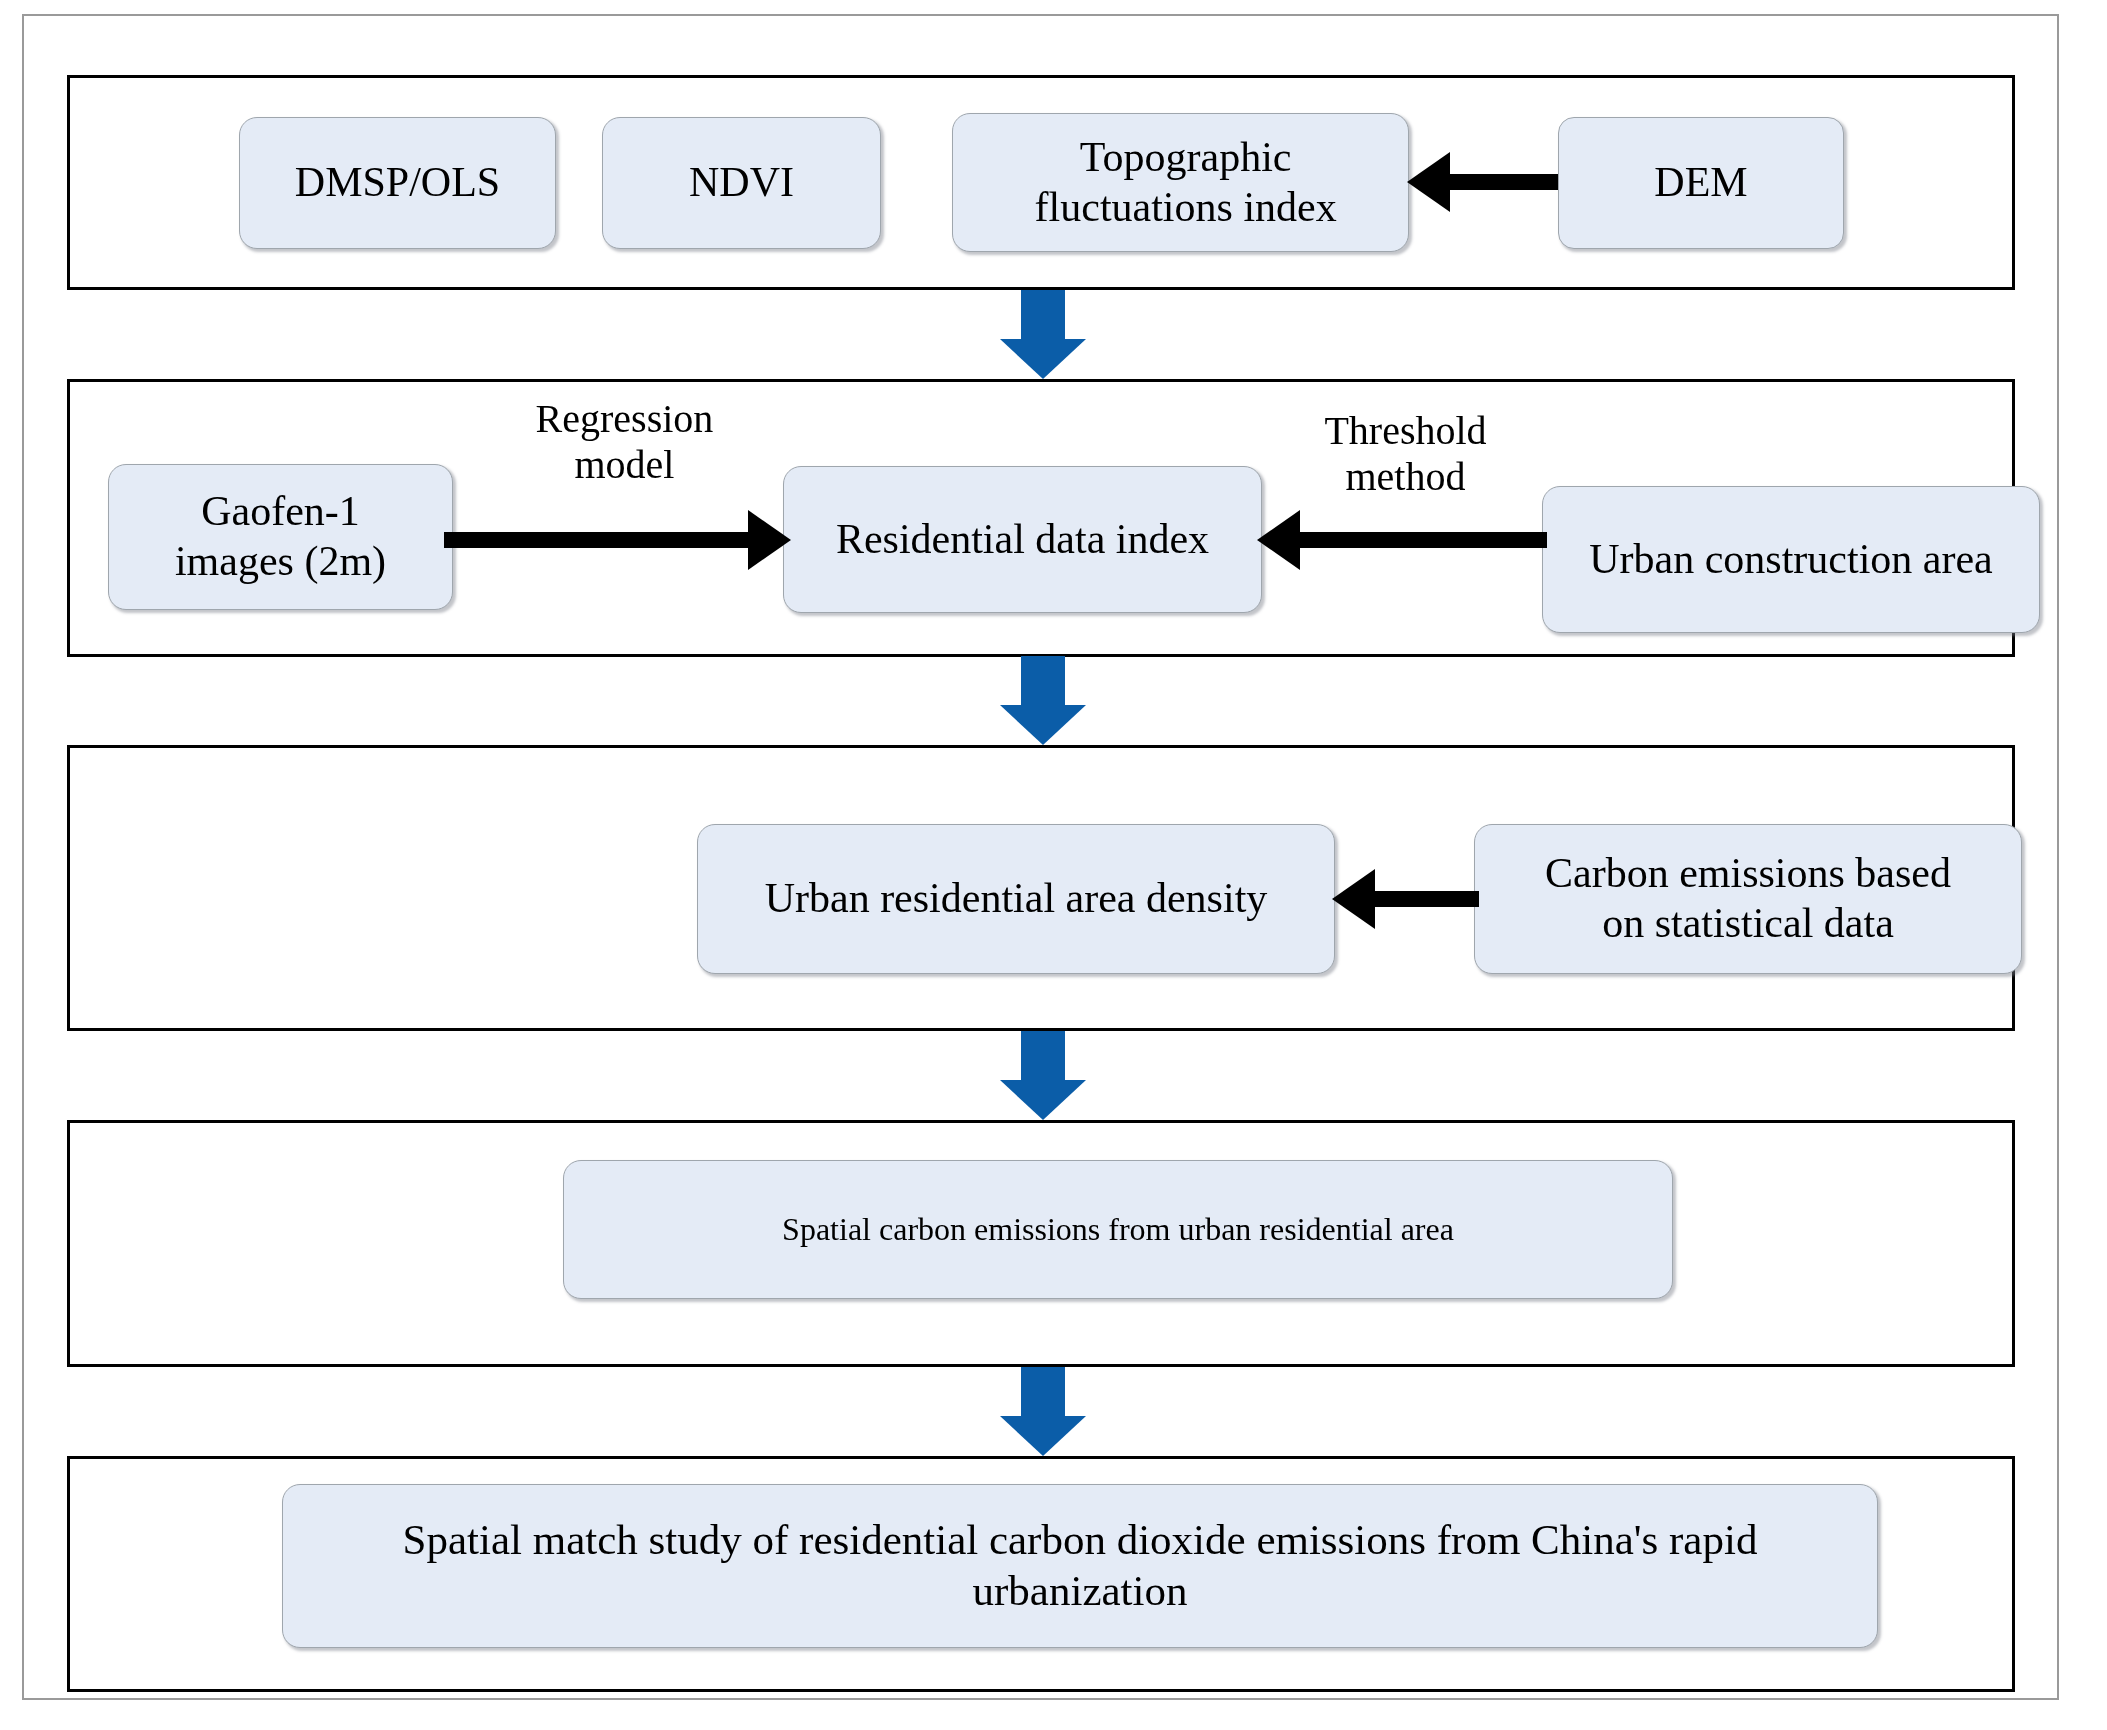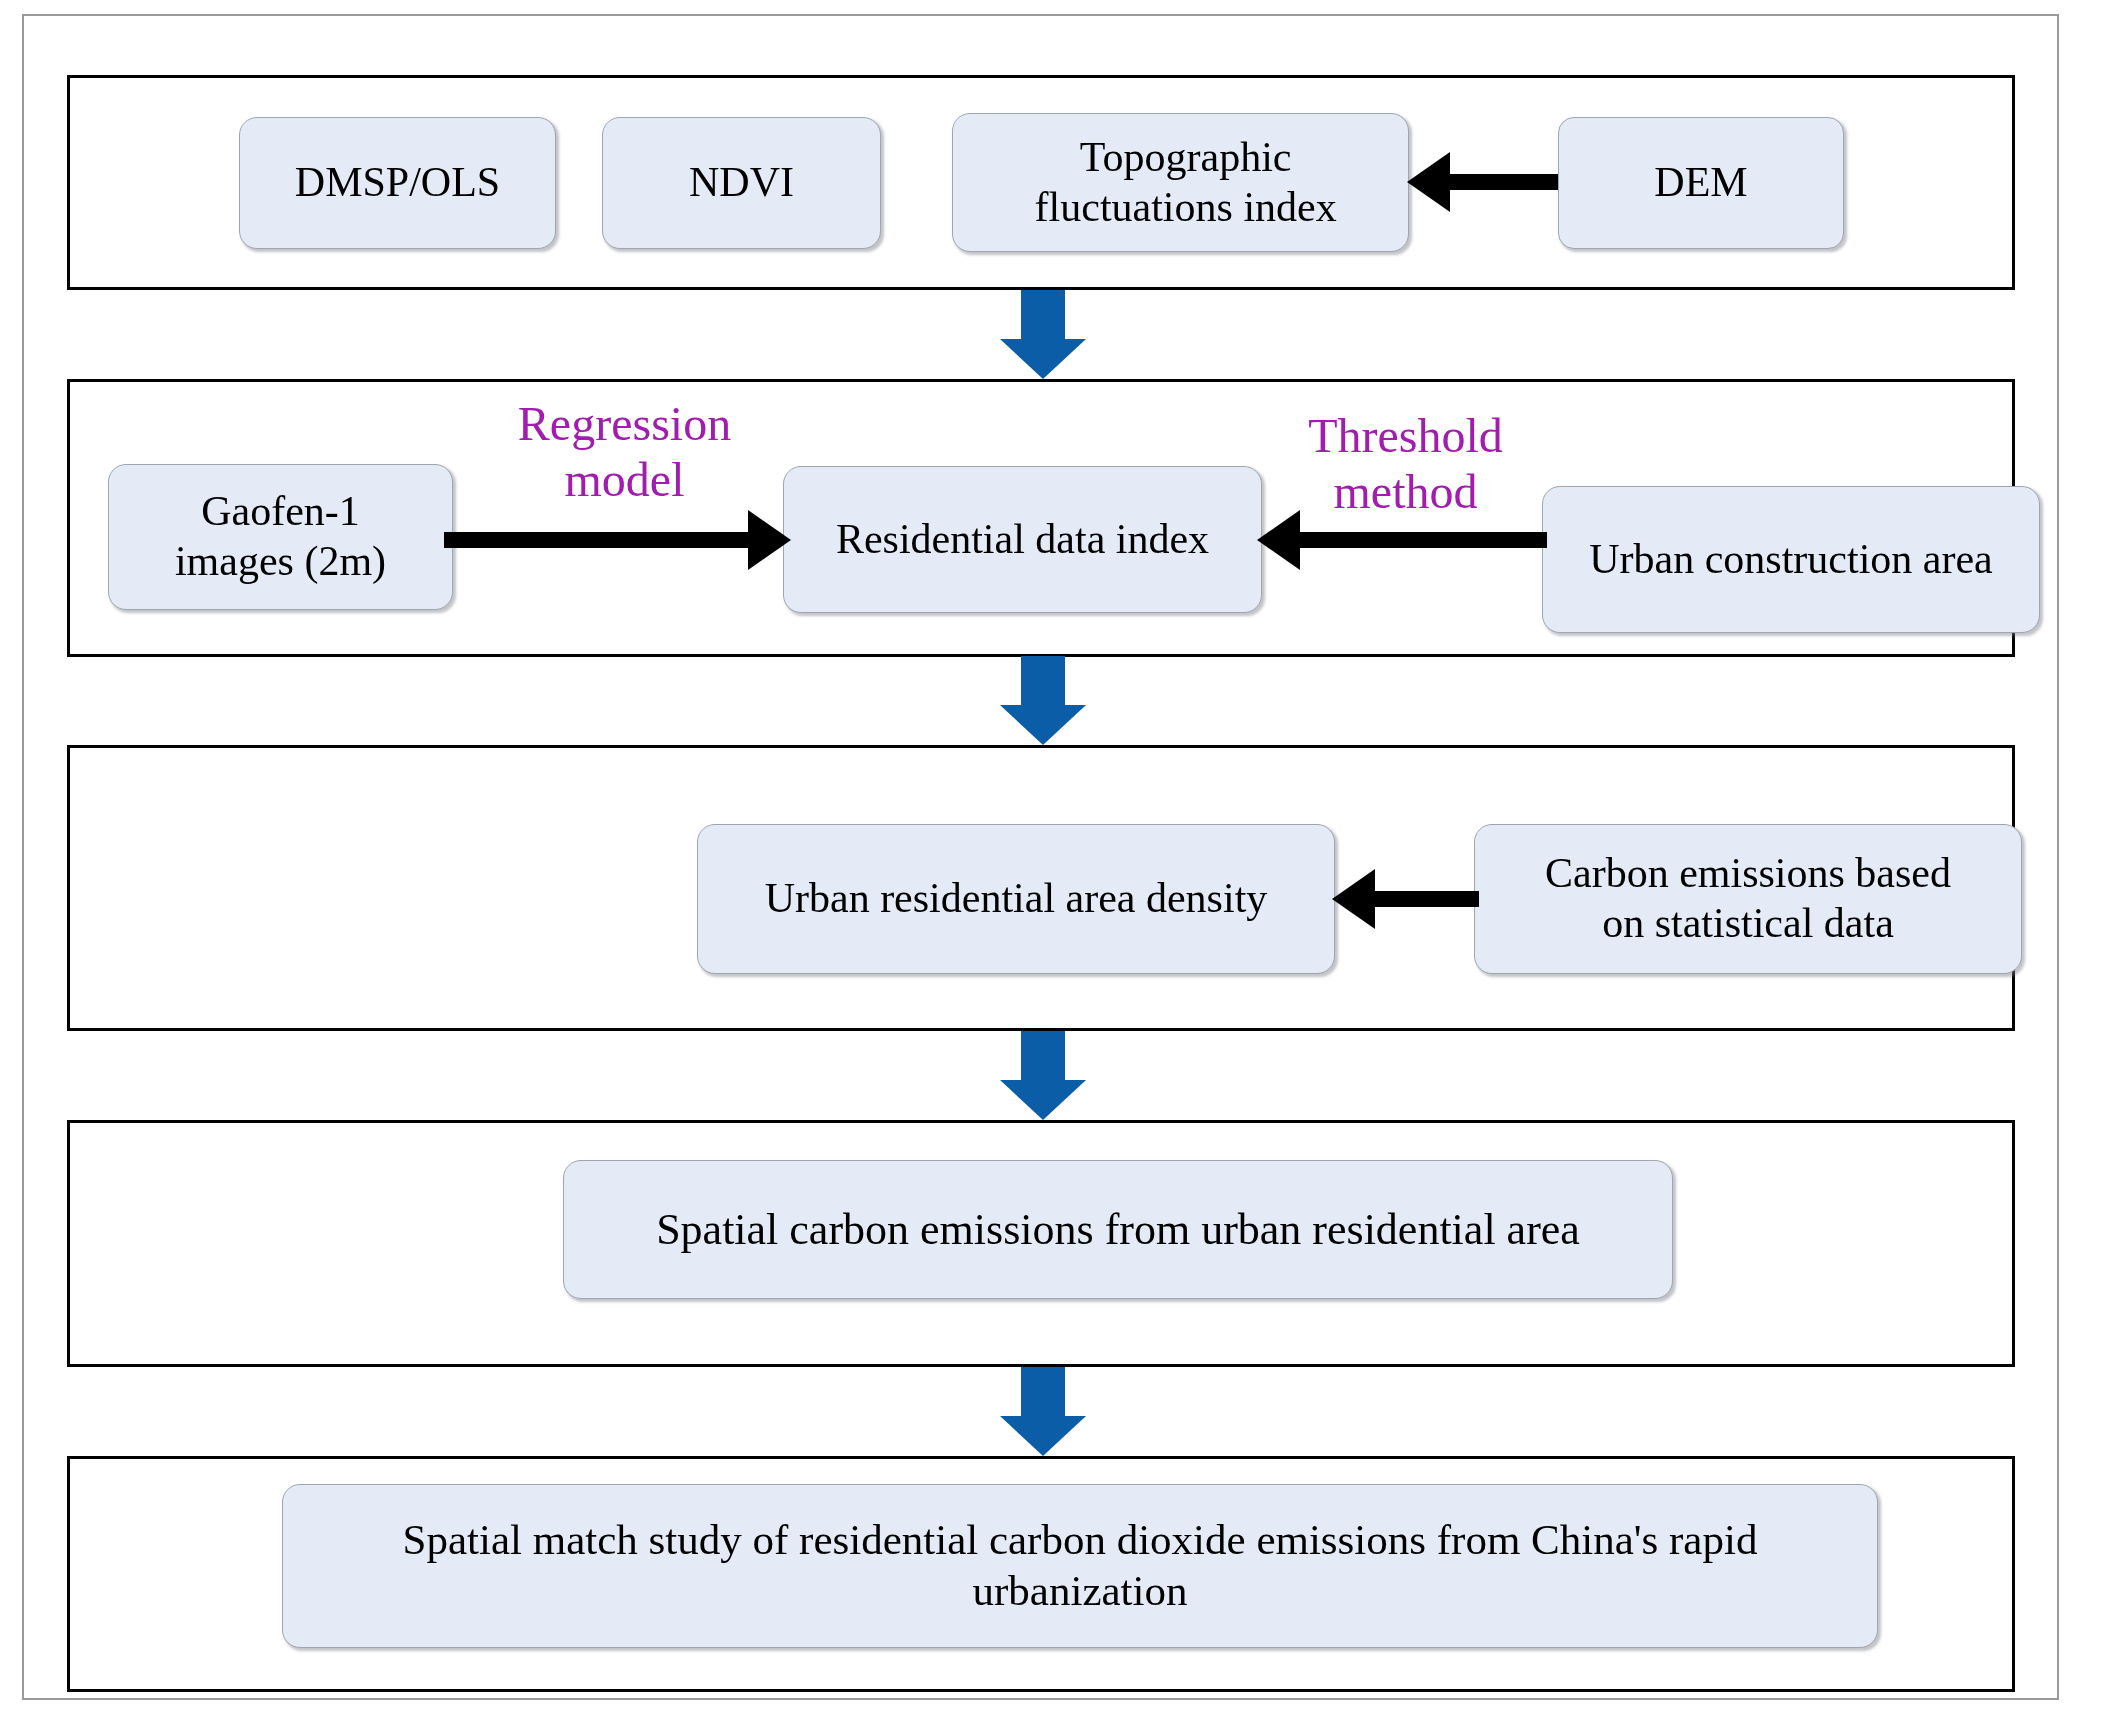--- a/index.html
+++ b/index.html
@@ -55,21 +55,21 @@
     align-items: center;
     justify-content: center;
     text-align: center;
     color: #000000;
     line-height: 1.18;
     padding: 4.2px 9.7px;
     box-shadow: 2.1px 2.8px 2.8px rgba(120,125,135,0.45);
     font-size: 42px;
   }
   .node.small   { font-size: 42px; }
-  .node.medium  { font-size: 44px; }
+  .node.medium  { font-size: 32px; }
   .node.big     { font-size: 43px; }
 
   
   .h-arrow {
     position: absolute;
     height: 0;
   }
   .h-arrow .shaft {
     position: absolute;
     background: #000000;
@@ -105,22 +105,22 @@
     transform: translateX(-50%);
     border-left: 43px solid transparent;
     border-right: 43px solid transparent;
     border-top: 40px solid #0b5da8;
   }
 
   
   .edge-label {
     position: absolute;
     text-align: center;
-    font-size: 48px;
-    color: #a21caf;
+    font-size: 40px;
+    color: #000000;
     line-height: 1.16;
     white-space: pre-line;
   }
 </style>
 </head>
 <body>
 
 <div id="outer-frame"></div>
 
 <div id="flow">

